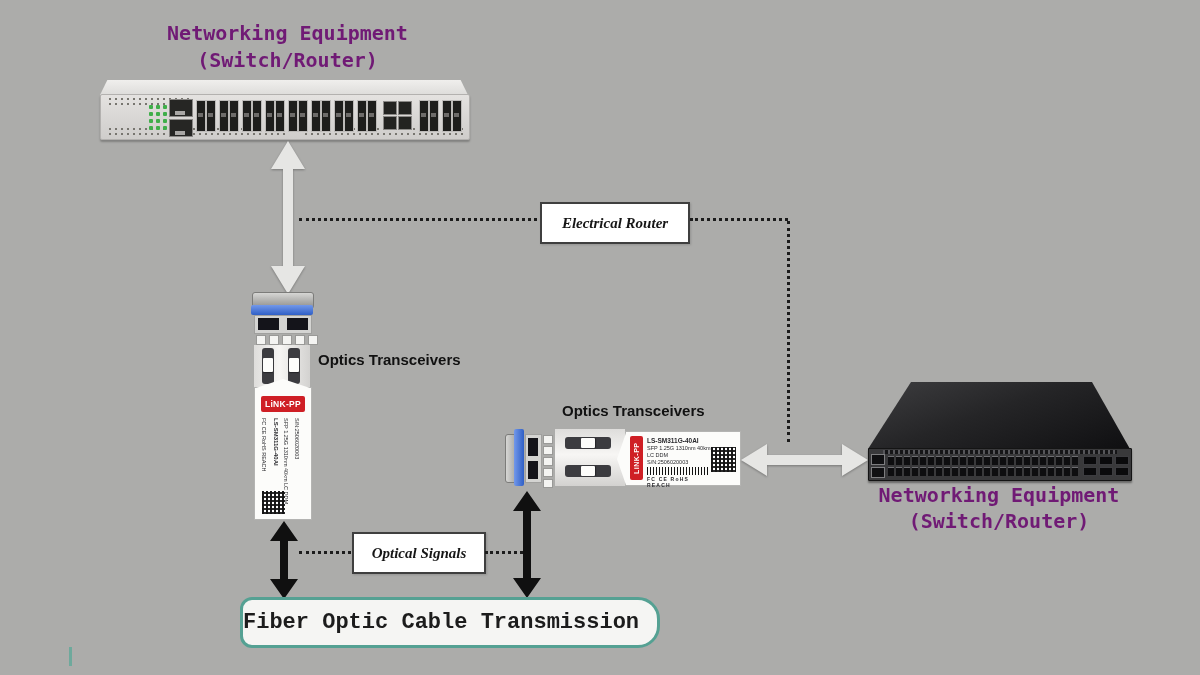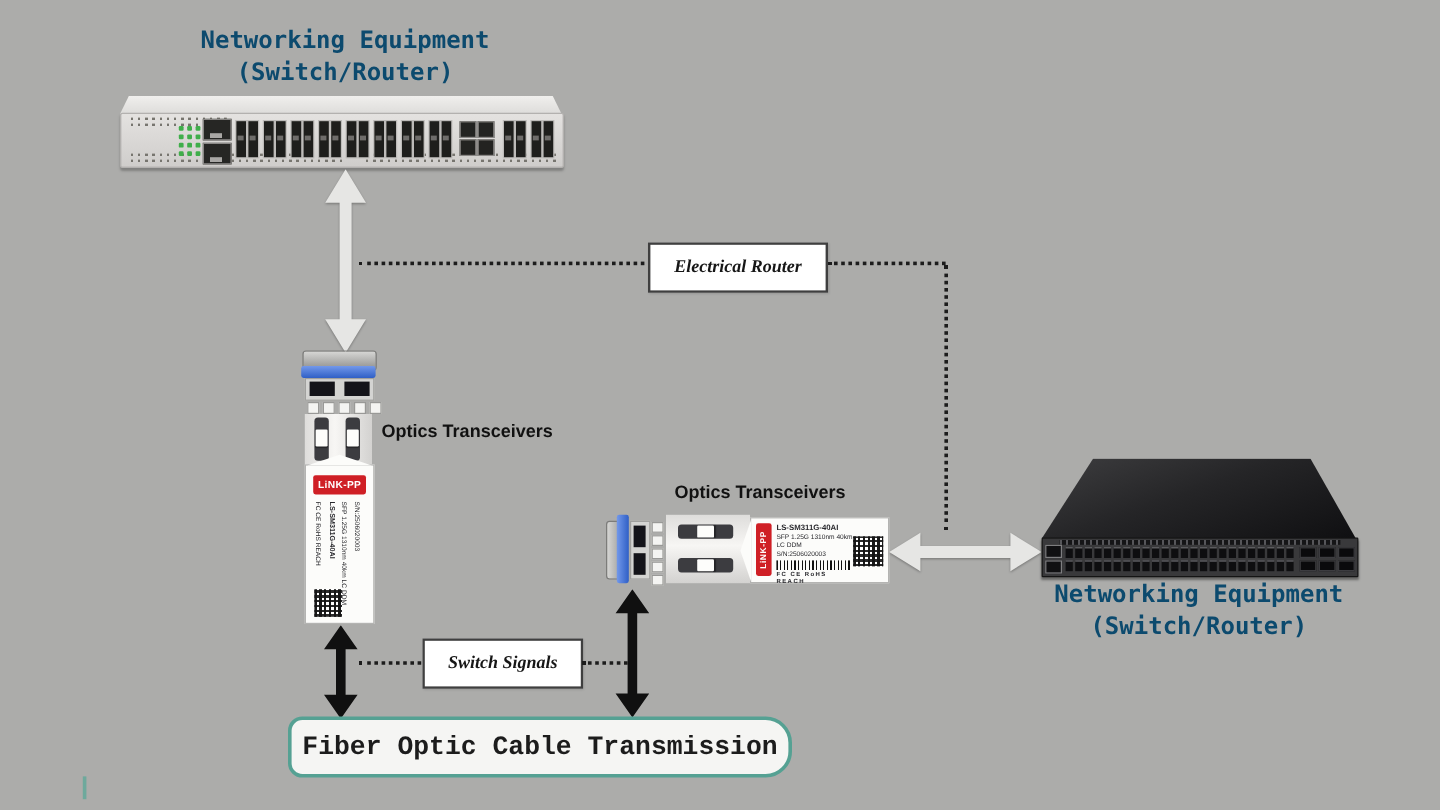--- a/index.html
+++ b/index.html
@@ -1,21 +1,21 @@
 <!DOCTYPE html>
 <html style="--background: #acacaa; --teal: #55a193; --red: #cf1f25; --blue: #2f5fc6; --arrow_light: #e6e6e4; --ink: #101010;"><head>
 <meta charset="utf-8">
 <style>
   html,body{margin:0;padding:0;}
   body{width:1200px;height:675px;overflow:hidden;background:var(--background,#acacaa);
        font-family:"Liberation Sans",sans-serif;position:relative;}
   .abs{position:absolute;}
 
   
-  .eq-label{font-family:"DejaVu Sans Mono",monospace;font-weight:bold;color:#0c4a6e;
+  .eq-label{font-family:"DejaVu Sans Mono",monospace;font-weight:bold;color:#701a75;
             text-align:center;font-size:20px;line-height:27px;letter-spacing:0px;}
 
   
   .switch-top{left:100px;top:80px;width:368px;height:60px;}
   .st-topface{position:absolute;left:0;top:0;width:100%;height:15px;background:linear-gradient(#f0efed,#dddcda);
               clip-path:polygon(2% 0,98% 0,100% 100%,0 100%);}
   .st-front{position:absolute;left:0;top:14px;width:100%;height:44px;
             background:linear-gradient(#e4e2e0,#cfcdcb);border:1px solid #b3b1af;border-radius:2px;box-shadow:0 2px 2px rgba(0,0,0,.25);}
   .vent{position:absolute;height:8px;
         background-image:repeating-linear-gradient(90deg,#77756f 0 2px,transparent 2px 6px),
@@ -116,21 +116,21 @@
   .sb-rows{position:absolute;left:19px;top:7px;width:192px;}
   .sb-row{display:flex;gap:2px;margin-bottom:2px;}
   .bport{width:6px;height:9px;background:#0e0e10;border-top:1px solid #6e6e72;box-sizing:border-box;}
   .sb-qsfp{position:absolute;left:214px;top:7px;}
   .sb-qrow{display:flex;gap:2px;margin-bottom:2px;}
   .qport{width:14px;height:9px;background:#0a0a0c;border:1px solid #3c3c40;box-sizing:border-box;}
 
   
   .fiber-box{left:240px;top:597px;width:414px;height:45px;background:#f5f5f3;
              border:3px solid var(--teal,#55a193);border-radius:12px 22px 22px 12px;
-             display:flex;align-items:center;justify-content:center;
+             display:flex;align-items:center;justify-content:flex-start;
              font-family:"Liberation Mono",monospace;font-weight:bold;font-size:22px;color:#1c1c1c;}
 
   .teal-tick{left:69px;top:647px;width:3px;height:19px;background:#63a89a;opacity:.85;}
 </style>
 </head>
 <body>
 
 <div class="abs eq-label" style="left:100px;top:20px;width:375px;">
   <div>Networking Equipment</div>
   <div>(Switch/Router)</div>
@@ -387,21 +387,21 @@
 <div class="abs eq-label" style="left:866px;top:482px;width:266px;font-size:20px;line-height:26px;">
   <div>Networking Equipment</div>
   <div>(Switch/Router)</div>
 </div>
 
 <svg class="abs arrow-black" style="left:269px;top:521px;" width="30" height="78" viewBox="0 0 30 78">
   <polygon fill="currentColor" points="15,0 29,20 19,20 19,58 29,58 15,78 1,58 11,58 11,20 1,20"></polygon>
 </svg>
 <div class="abs dot-h" style="left:299px;top:551px;width:52px;"></div>
 <div class="abs sig-box" style="left:352px;top:532px;width:130px;height:38px;">
-  <span>Switch Signals</span>
+  <span>Optical Signals</span>
 </div>
 <div class="abs dot-h" style="left:485px;top:551px;width:44px;"></div>
 <svg class="abs arrow-black" style="left:512px;top:491px;" width="30" height="107" viewBox="0 0 30 107">
   <polygon fill="currentColor" points="15,0 29,20 19,20 19,87 29,87 15,107 1,87 11,87 11,20 1,20"></polygon>
 </svg>
 
 <div class="abs fiber-box">
   <span>Fiber Optic Cable Transmission</span>
 </div>
 

